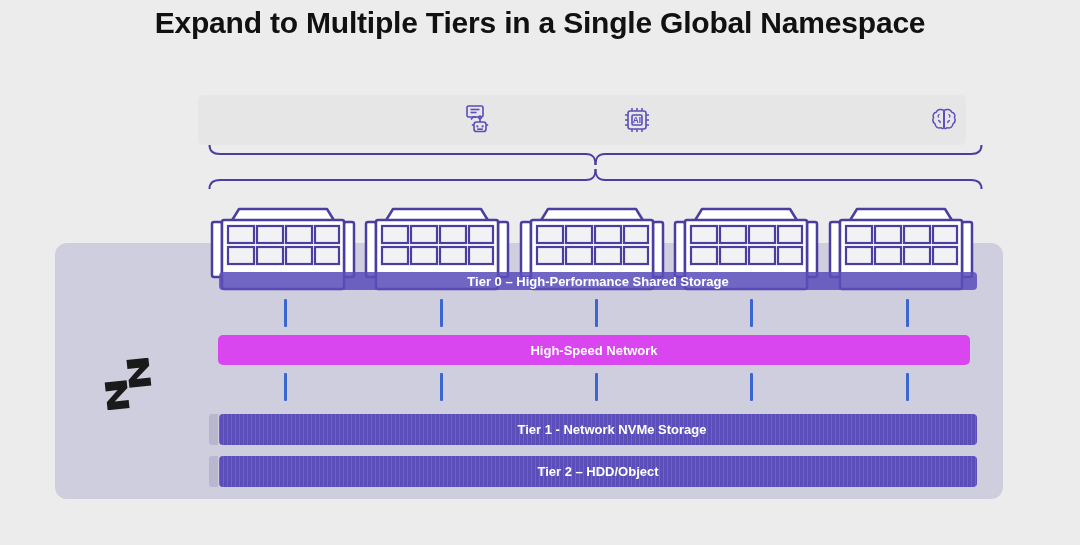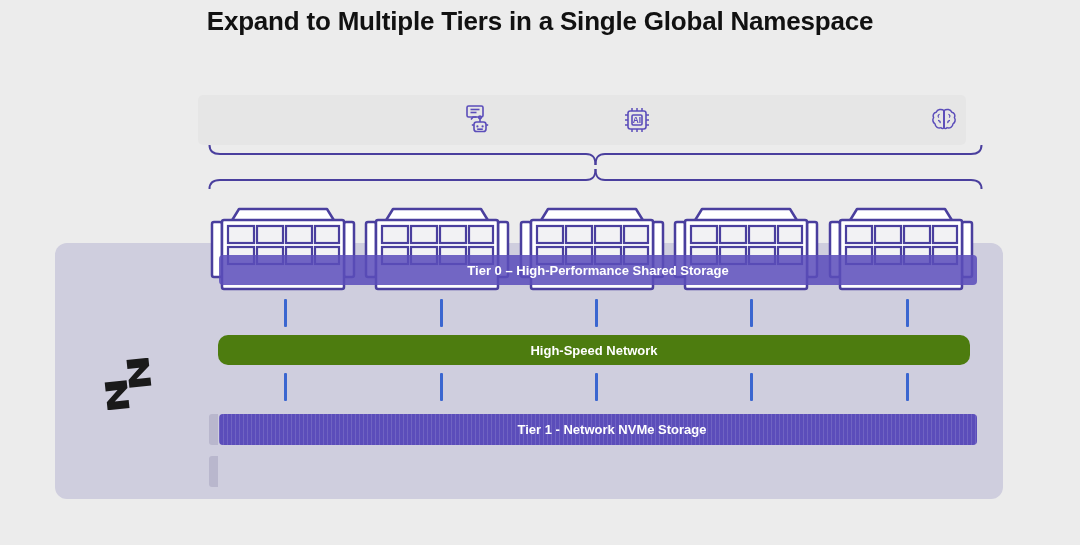--- a/index.html
+++ b/index.html
@@ -8,21 +8,21 @@
     background: #ececec;
     font-family: "Liberation Sans", sans-serif;
     overflow: hidden;
   }
   #slide { position: relative; width: 1080px; height: 545px; background: #ececec; }
 
   
   #title {
     position: absolute; left: 0; top: 6px; width: 1080px;
     text-align: center;
-    font-size: 26px; font-weight: bold; color: #111111;
+    font-size: 30px; font-weight: bold; color: #111111;
     letter-spacing: -0.2px;
   }
 
   
   #ai-bar {
     position: absolute; left: 198px; top: 95px;
     width: 768px; height: 50px;
     background: #e6e6e6; border-radius: 5px;
   }
   .ai-icon {
@@ -58,26 +58,26 @@
   .rack svg { display: block; }
 
   
   .tier-bar {
     position: absolute;
     display: flex; align-items: center; justify-content: center;
     color: #ffffff; font-size: 13px; font-weight: bold;
     border-radius: 4px;
   }
   #tier0 {
-    left: 219px; top: 255px; width: 758px; height: 30px;
+    left: 219px; top: 272px; width: 758px; height: 18px;
     background: rgba(91,77,186,0.86);
   }
   #hsnet {
     left: 218px; top: 335px; width: 752px; height: 30px;
-    background: #4d7c0f; border-radius: 10px;
+    background: #d946ef; border-radius: 5px;
   }
   .tier-striped {
     background-image: repeating-linear-gradient(
       to right,
       rgba(255,255,255,0.12) 0px,
       rgba(255,255,255,0.12) 1px,
       rgba(0,0,0,0) 1px,
       rgba(0,0,0,0) 4px);
     background-color: #5b4dba;
   }
@@ -291,14 +291,15 @@
   <div class="conn conn-lower" style="left:284px;"></div>
   <div class="conn conn-lower" style="left:440px;"></div>
   <div class="conn conn-lower" style="left:595px;"></div>
   <div class="conn conn-lower" style="left:750px;"></div>
   <div class="conn conn-lower" style="left:906px;"></div>
 
   <div id="stub1" class="tier-stub"></div>
   <div id="tier1" class="tier-bar tier-striped">Tier 1 - Network NVMe Storage</div>
 
   <div id="stub2" class="tier-stub"></div>
+  <div id="tier2" class="tier-bar tier-striped">Tier 2 – HDD/Object</div>
 
 </div>
 
 </body></html>

